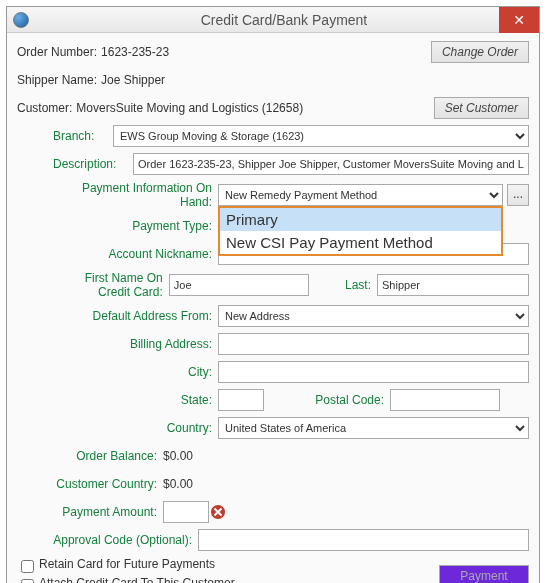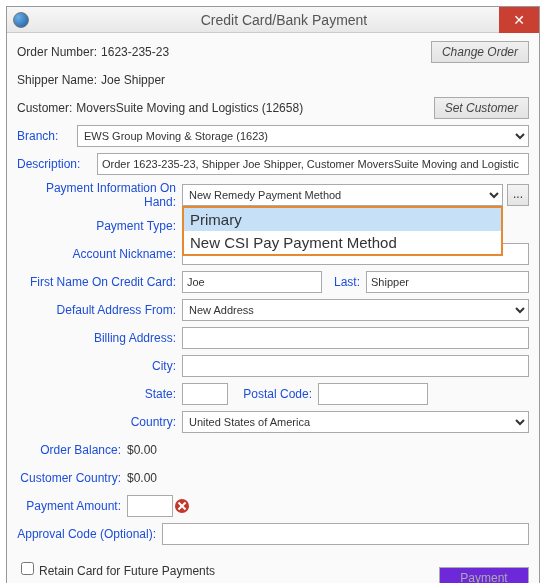--- a/index.html
+++ b/index.html
@@ -53,21 +53,22 @@
   }
   .row {
     display: flex;
     align-items: center;
     margin-bottom: 6px;
     min-height: 22px;
   }
   .lbl {
     text-align: right;
     padding-right: 6px;
-    color: #1d4ed8;
+    color: #15803d;
+    margin-left: 36px;
   }
   .lbl.w1 { width: 165px; }
   .txt { color: #333; }
   .btn {
     background: linear-gradient(#f0f0f0,#e2e2e2);
     border: 1px solid #aaa;
     padding: 3px 10px;
     font-size: 12px;
     color: #444;
     cursor: pointer;
@@ -113,22 +114,22 @@
     border: 1px solid #aaa;
     background: linear-gradient(#f4f4f4,#e4e4e4);
     margin-left: 4px;
     text-align: center;
     line-height: 18px;
     font-size: 12px;
     cursor: pointer;
   }
   .checkbox-row {
     display: flex;
-    align-items: flex-end;
-    margin-top: 8px;
+    align-items: flex-start;
+    margin-top: 0;
   }
   .checkbox-row input { margin-right: 5px; }
   .footer {
     display: flex;
     align-items: center;
     margin-top: 6px;
     gap: 6px;
   }
   .footer .chk-col { flex:1; }
   .errIcon {

